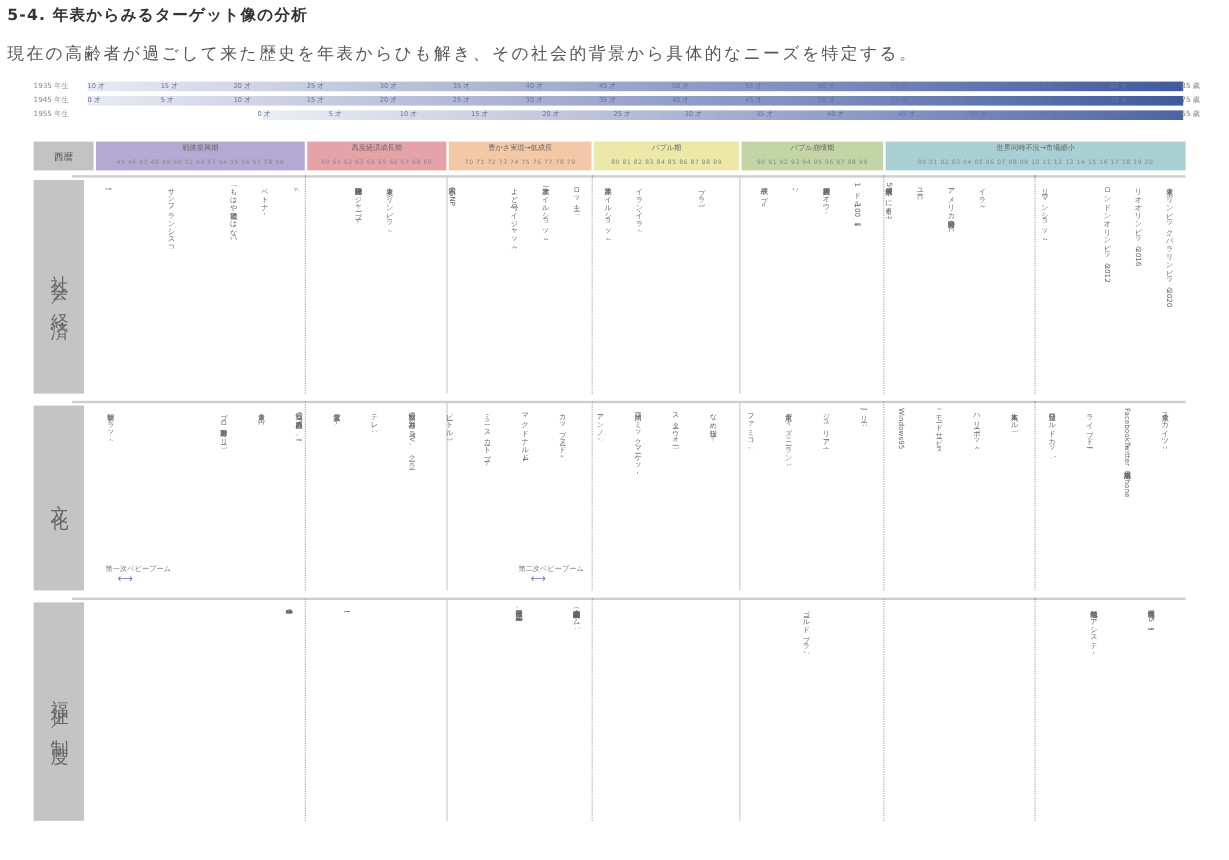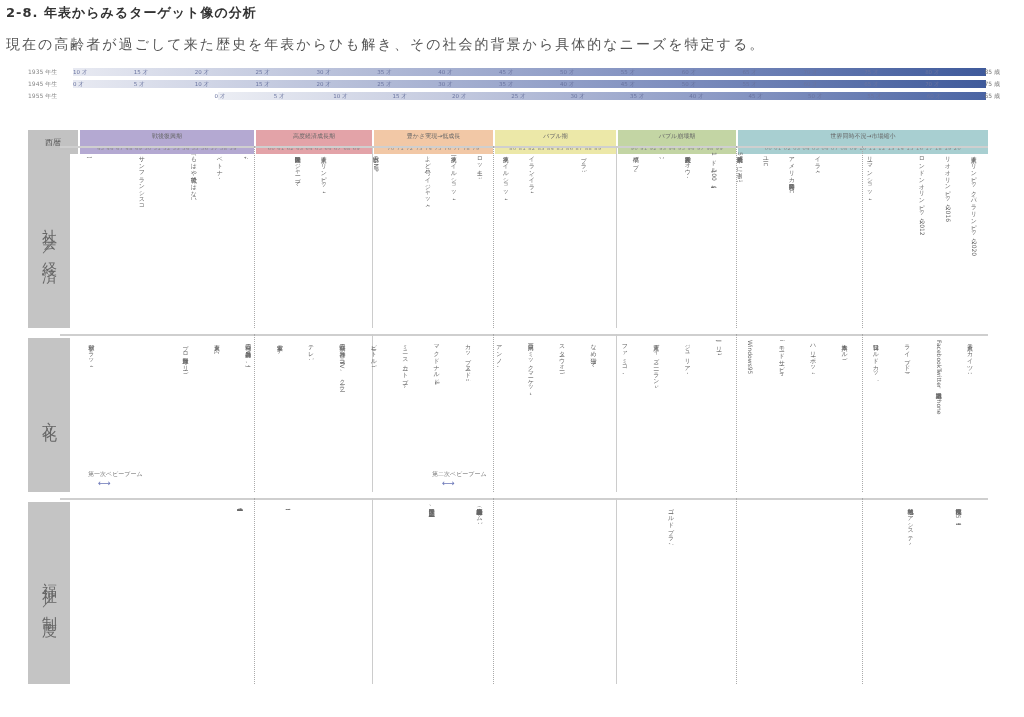--- a/index.html
+++ b/index.html
@@ -13,21 +13,21 @@
   .agerow { position:relative; height:10px; margin-bottom:2px; }
   .agerow .lbl { position:absolute; left:0; top:0; font-size:6px; color:#888; line-height:10px; width:42px; }
   .agerow .bar { position:absolute; top:1px; height:8px; left:45px; right:34px;
                  background:linear-gradient(to right,#e8eaf2 0%,#b7bfd9 30%,#7f8fbf 65%,#3f5a9b 100%); }
   .agerow .bar.r3 { left:190px; background:linear-gradient(to right,#eceef4 0%,#c4cadf 30%,#8c9ac5 65%,#4a64a3 100%); }
   .agerow .ticks { position:absolute; top:0; left:45px; right:34px; height:10px; }
   .agerow .tick { position:absolute; top:0; font-size:5.5px; color:#6a74a0; line-height:10px; }
   .agerow .end { position:absolute; right:20px; top:0; font-size:6px; color:#777; line-height:10px; }
 
   
-  .era-header { position:absolute; left:28px; top:118px; width:960px; height:24px;margin-top:12px; }
+  .era-header { position:absolute; left:28px; top:118px; width:960px; height:24px; }
   .era-label-cell { position:absolute; left:0; top:0; width:50px; height:24px; background:#c2c2c2;
                     font-size:8px; color:#555; display:flex; align-items:center; justify-content:center; }
   .era { position:absolute; top:0; height:24px; }
   .era .name { font-size:6px; text-align:center; color:#666; height:12px; line-height:12px; }
   .era .years { font-size:5px; color:#888; height:12px; line-height:12px; white-space:nowrap; overflow:hidden; text-align:center; letter-spacing:0.5px; }
 
   
   .section { position:absolute; left:28px; width:960px; }
   .section .side { position:absolute; left:0; top:4px; width:42px; background:#c4c4c4;
                    writing-mode:vertical-rl; display:flex; align-items:center; justify-content:center;
@@ -35,21 +35,21 @@
   .section .rule { position:absolute; left:32px; right:0; top:0; height:2px; background:#cfcfcf; }
   .col { position:absolute; top:6px; writing-mode:vertical-rl; font-size:6px; color:#666; line-height:8px; white-space:nowrap; }
   .vline { position:absolute; top:0; width:0; border-left:1px dotted #aaa; }
   .vline.solid { border-left:1px solid #ccc; }
   .boom { position:absolute; font-size:6px; color:#777; white-space:nowrap; }
   .boom .arrow { display:block; width:22px; margin-left:10px; color:#6b77b8; font-size:9px; line-height:8px; }
 </style>
 </head>
 <body>
 
-<div class="title">2-8. 年表からみるターゲット像の分析</div>
+<div class="title">5-4. 年表からみるターゲット像の分析</div>
 <div class="subtitle">現在の高齢者が過ごして来た歴史を年表からひも解き、その社会的背景から具体的なニーズを特定する。</div>
 
 <div class="agebars" id="agebars">
     <div class="agerow">
       <span class="lbl">1935 年生</span>
       <div class="bar"></div>
       <div class="ticks">
         <span class="tick" style="left: 0%;">10 才</span>
         <span class="tick" style="left: 6.66667%;">15 才</span>
         <span class="tick" style="left: 13.3333%;">20 才</span>

